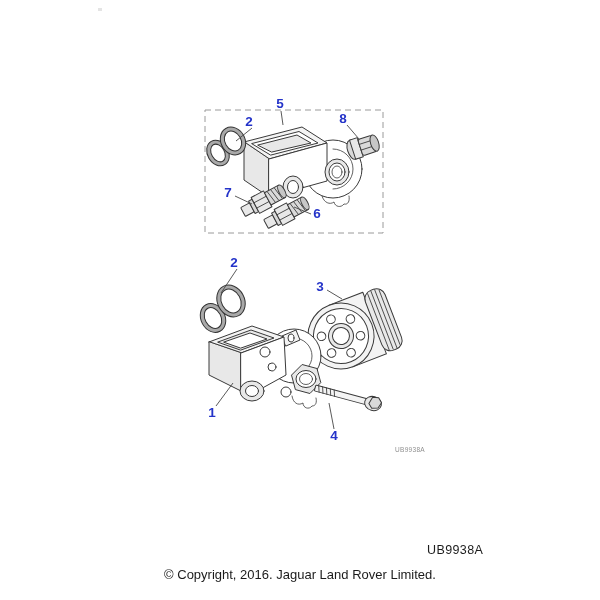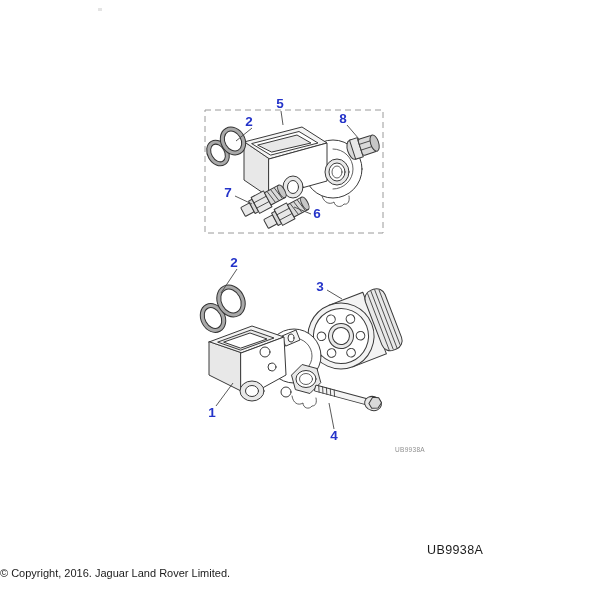--- a/index.html
+++ b/index.html
@@ -10,21 +10,21 @@
   .outline{fill:#ffffff;stroke:#3a3a3a;stroke-width:1;stroke-linejoin:round;stroke-linecap:round}
   .g1{fill:#f3f3f3}.g2{fill:#e8e8e8}.g3{fill:#d9d9d9}.g4{fill:#c7c7c7}
   .thin{fill:none;stroke:#3a3a3a;stroke-width:0.8;stroke-linecap:round}
   .dash{fill:none;stroke:#9a9a9a;stroke-width:1;stroke-dasharray:6 4}
   .ringOuter{fill:#a9a9a9;stroke:#333333;stroke-width:1}
   .ringInner{fill:#ffffff;stroke:#333333;stroke-width:1}
   .leader{stroke:#474747;stroke-width:0.9;fill:none}
   .callout{font-weight:bold;font-size:13.5px;fill:#2433c9;text-anchor:middle}
   .smallcode{font-size:6.5px;fill:#8f8f8f;text-anchor:middle;letter-spacing:0.3px}
   .partcode{position:absolute;left:427px;top:543px;font-size:12.5px;color:#1c1c1c;letter-spacing:0.4px}
-  .copyright{position:absolute;left:0;top:567px;width:100%;font-size:11px;color:#1b1b1b}
+  .copyright{position:absolute;left:0;top:567px;width:100%;text-align:center;font-size:13px;color:#1b1b1b}
   .artifact{position:absolute;left:98px;top:8px;width:4px;height:3px;background:#e4e4e4}
 </style>
 </head>
 <body>
 
 <div class="stage">
   <div class="artifact"></div>
 
   <svg width="600" height="600" viewBox="0 0 600 600">
 

